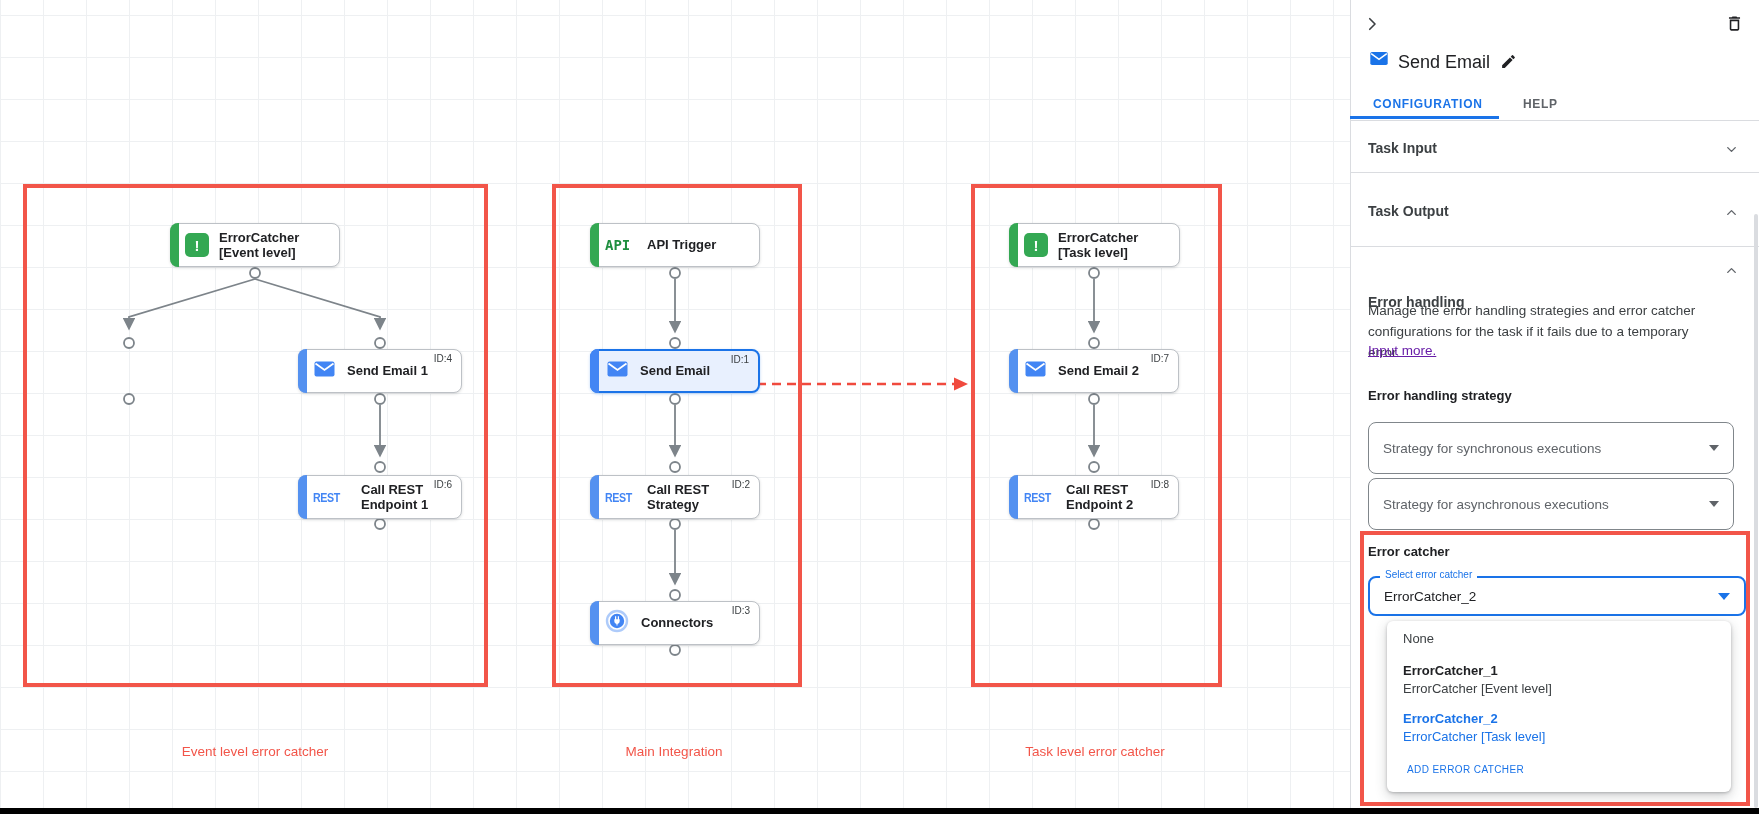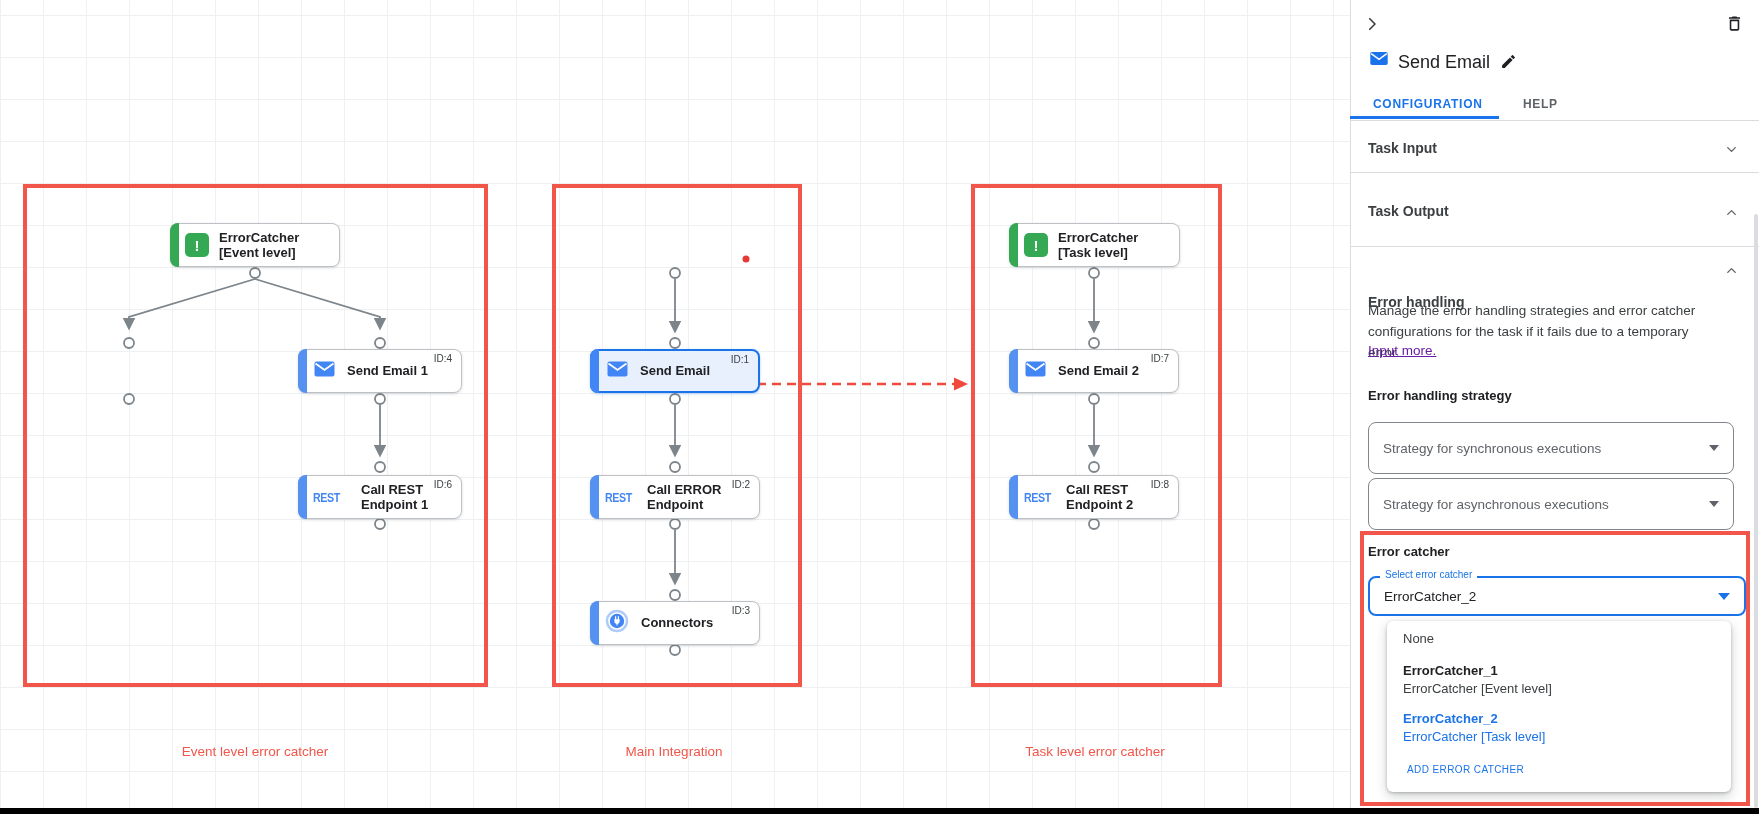--- a/index.html
+++ b/index.html
@@ -150,37 +150,42 @@
       <span class="nid">ID:4</span>
     </div>
 
     <div class="node" style="left:298px; top:475px; width:164px;">
       <span class="bar blue"></span>
       <span class="logo-rest">REST</span>
       <span class="nlabel" style="margin-left:8px; max-width:80px;">Call REST Endpoint 1</span>
       <span class="nid">ID:6</span>
     </div>
 
+    <div class="node" style="left:590px; top:223px; width:170px;">
+      <span class="bar green"></span>
+      <span class="logo-api">API</span>
+      <span class="nlabel" style="margin-left:6px;">API Trigger</span>
+    </div>
 
     <div class="node selected" style="left:590px; top:349px; width:170px;">
       <span class="bar blue"></span>
       <span style="flex:0 0 24px;">
         <svg width="23" height="18" viewBox="0 0 23 18">
             <rect x="1.5" y="1.5" width="20" height="15" rx="2" fill="#4285f4"></rect>
             <path d="M2.5 3.5 L11.5 10 L20.5 3.5" stroke="#fff" stroke-width="1.8" fill="none"></path>
           </svg>
       </span>
       <span class="nlabel">Send Email</span>
       <span class="nid">ID:1</span>
     </div>
 
     <div class="node" style="left:590px; top:475px; width:170px;">
       <span class="bar blue"></span>
       <span class="logo-rest">REST</span>
-      <span class="nlabel" style="margin-left:2px; max-width:80px;">Call ERROR Endpoint</span>
+      <span class="nlabel" style="margin-left:2px; max-width:80px;">Call REST Strategy</span>
       <span class="nid">ID:2</span>
     </div>
 
     <div class="node" style="left:590px; top:601px; width:170px;">
       <span class="bar blue"></span>
       <span class="cicon">
         <svg width="24" height="24" viewBox="0 0 24 24">
           <circle cx="12" cy="12" r="10" fill="none" stroke="#aecbfa" stroke-width="2.4"></circle>
           <circle cx="12" cy="12" r="7.2" fill="#4285f4"></circle>
           <path fill="#fff" d="M10 7.2h1.2v3H10zM12.8 7.2H14v3h-1.2zM9.3 10.2h5.4v2.1a2.7 2.7 0 0 1-2.2 2.65V16.6h-1v-1.65A2.7 2.7 0 0 1 9.3 12.3z"></path>

